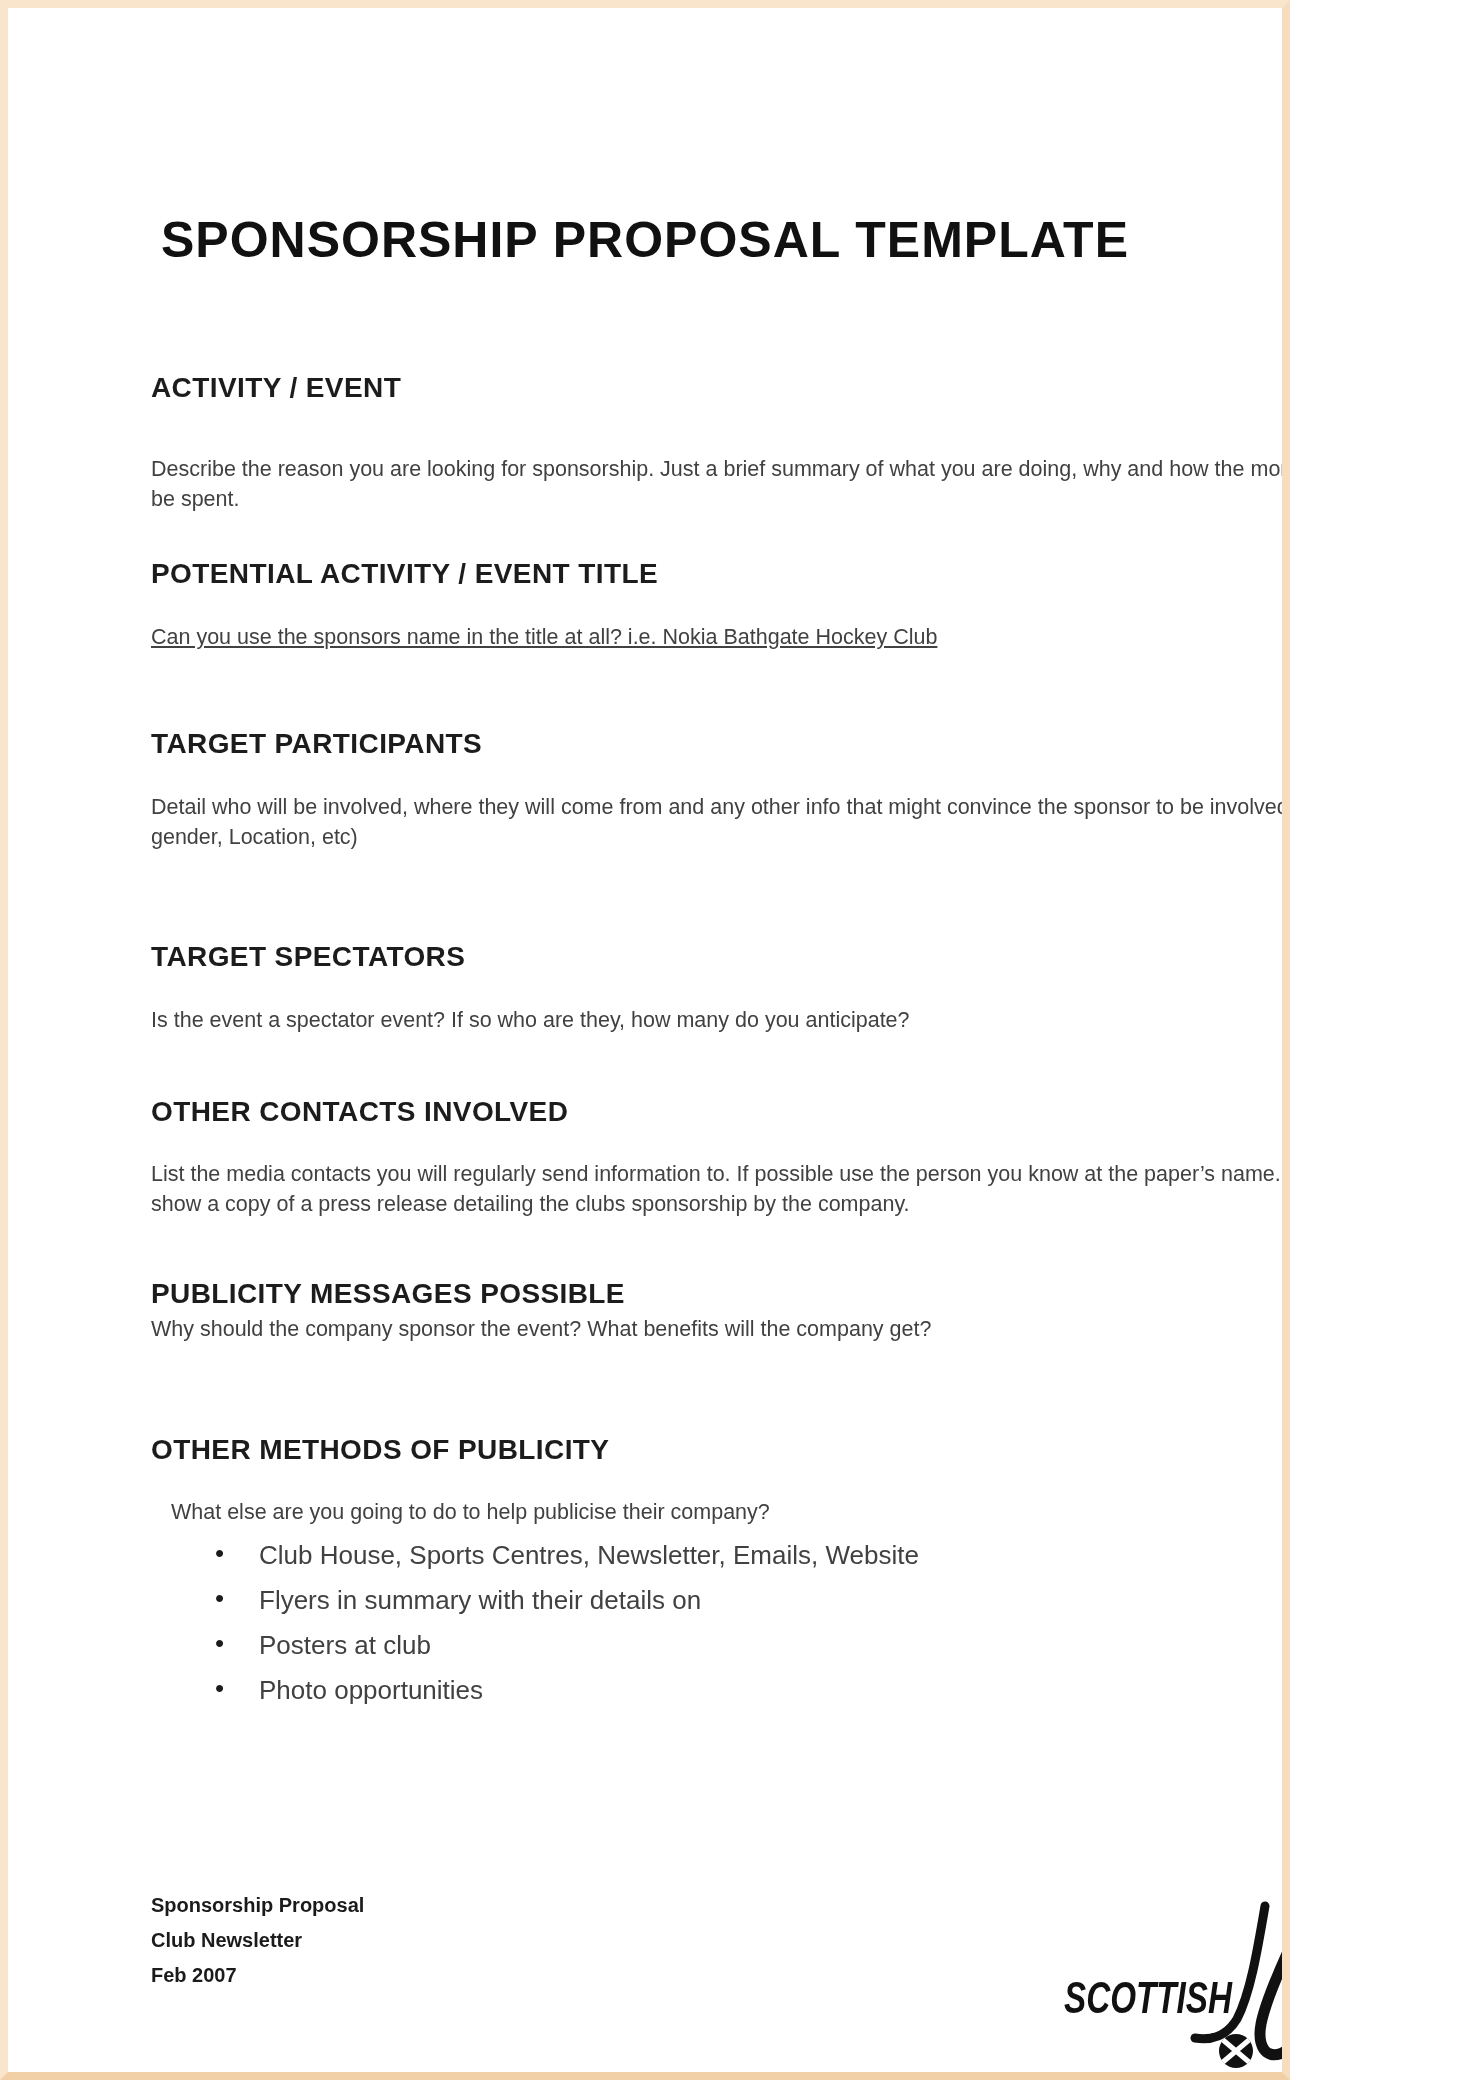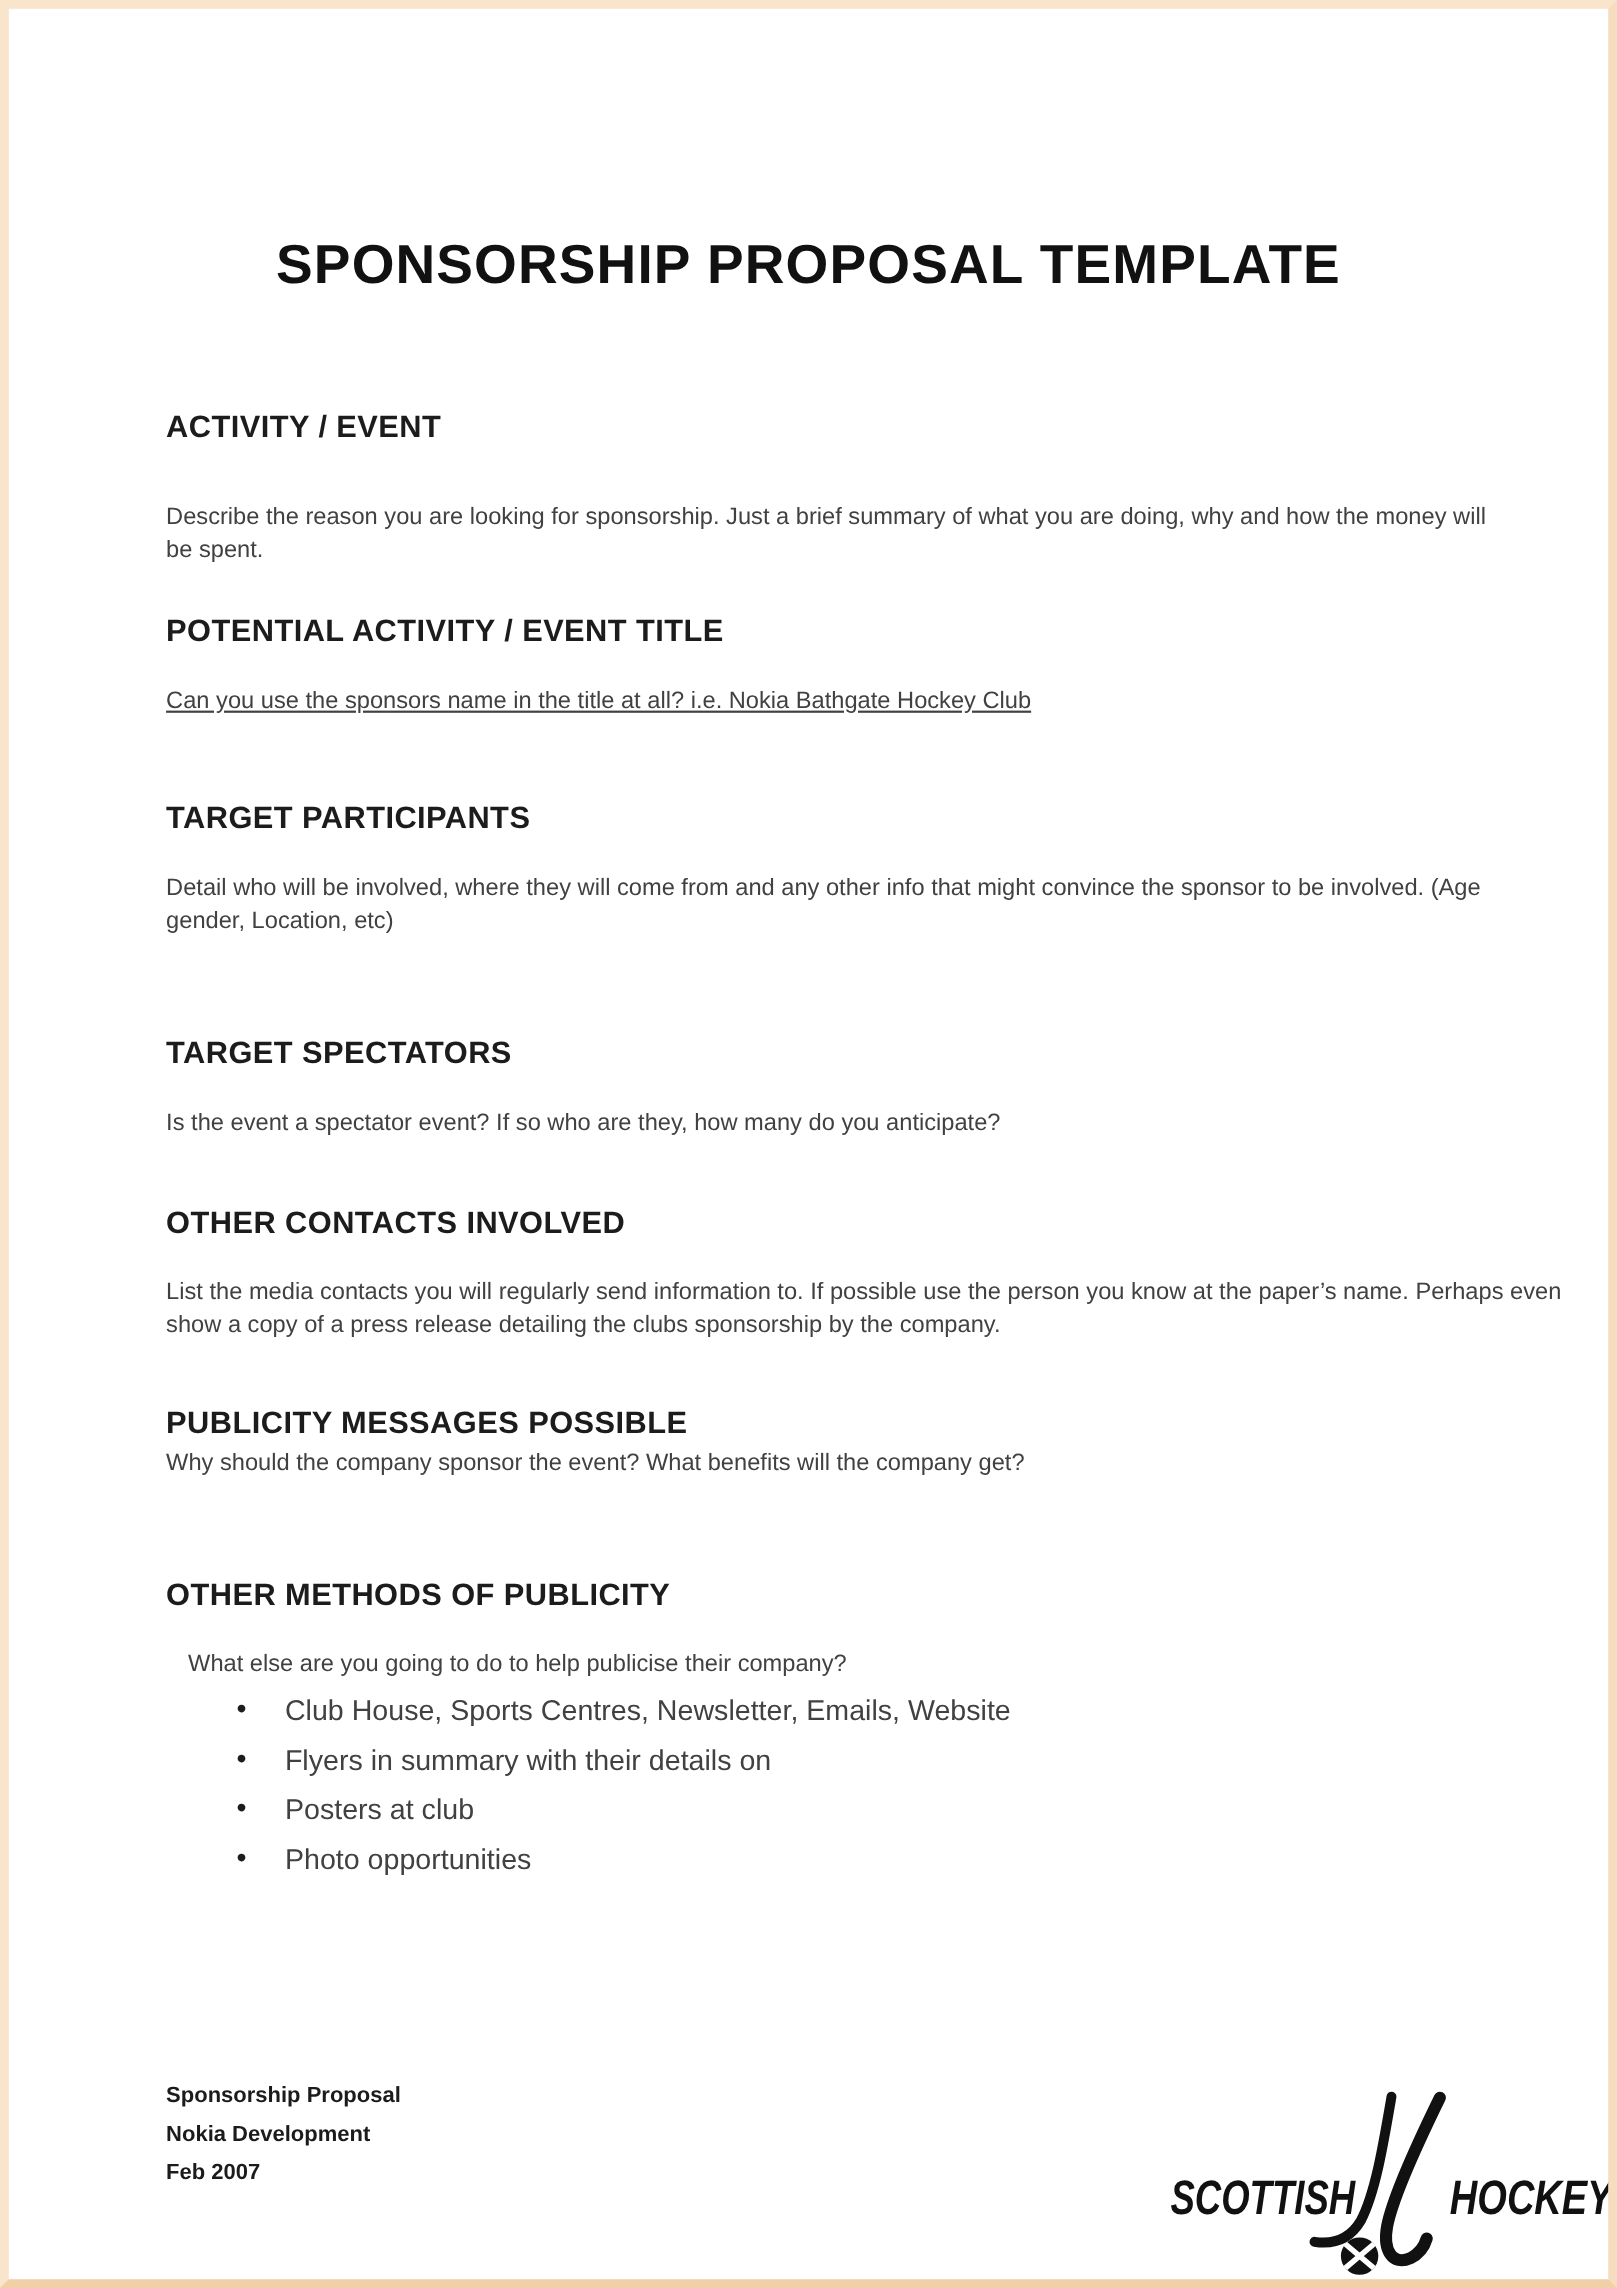--- a/index.html
+++ b/index.html
@@ -1,18 +1,18 @@
 <!DOCTYPE html>
 <html><head>
 <meta charset="utf-8">
 <style>
   html,body{margin:0;padding:0;background:#ffffff;}
   .page{
     position:relative;
-    width:1470px;height:2080px;
+    width:1290px;height:2080px;
     box-sizing:border-box;
     background:#ffffff;
     border:8px solid #f9e5cb;
     border-bottom-color:#f2d0a7;
     border-right-color:#f7ddbf;
     font-family:"Liberation Sans","DejaVu Sans",sans-serif;
     overflow:hidden;
   }
   .abs{position:absolute;}
   .doc-title{
@@ -107,21 +107,21 @@
   <div class="abs sec-body b7">What else are you going to do to help publicise their company?</div>
 
   <ul class="abs bullet-list">
     <li>Club House, Sports Centres, Newsletter, Emails, Website</li>
     <li>Flyers in summary with their details on</li>
     <li>Posters at club</li>
     <li>Photo opportunities</li>
   </ul>
 
   <div class="abs footer-line f1">Sponsorship Proposal</div>
-  <div class="abs footer-line f2">Nokia Development</div>
+  <div class="abs footer-line f2">Club Newsletter</div>
   <div class="abs footer-line f3">Feb 2007</div>
 
   <svg class="abs logo" width="406" height="184" viewBox="0 0 406 184">
     <g fill="none" stroke="#111111" stroke-linecap="round">
       <path d="M201,8 C 193,55 186,96 173,121 C 164,136 150,143 131,140" stroke-width="9"></path>
       <path d="M245,9 C 223,54 202,100 197,126 C 193,148 202,162 218,155 C 226,151 231,144 233,137" stroke-width="11"></path>
     </g>
     <g>
       <circle cx="172" cy="153" r="17" fill="#111111"></circle>
       <path d="M159,142 L185,164 M185,142 L159,164" stroke="#ffffff" stroke-width="5" fill="none"></path>

